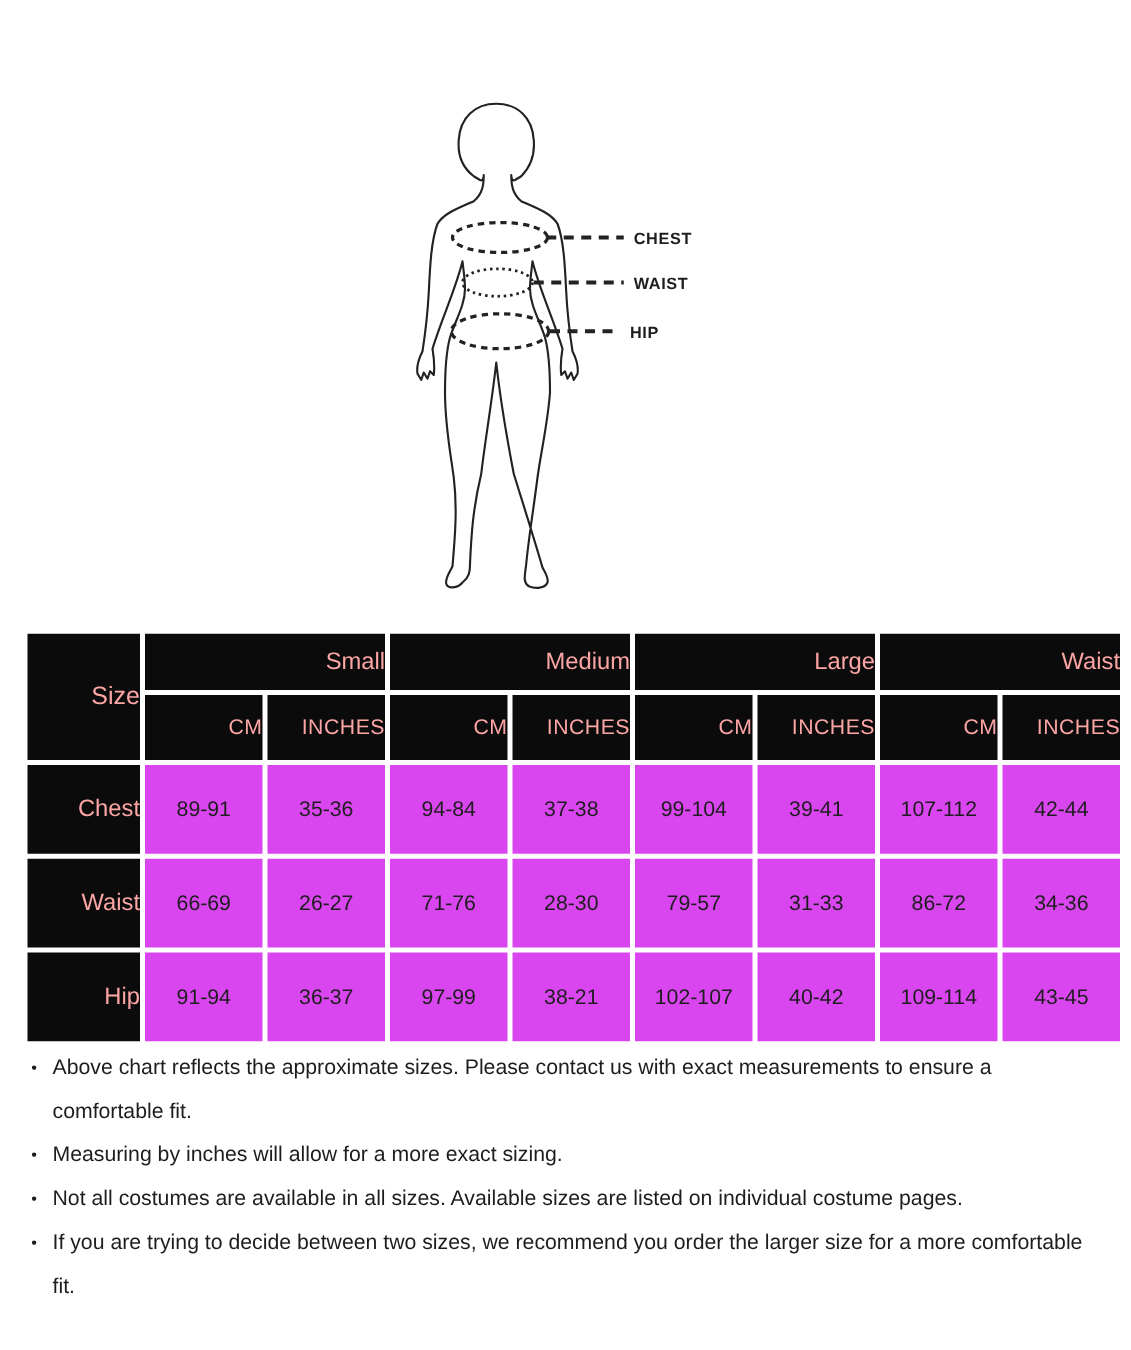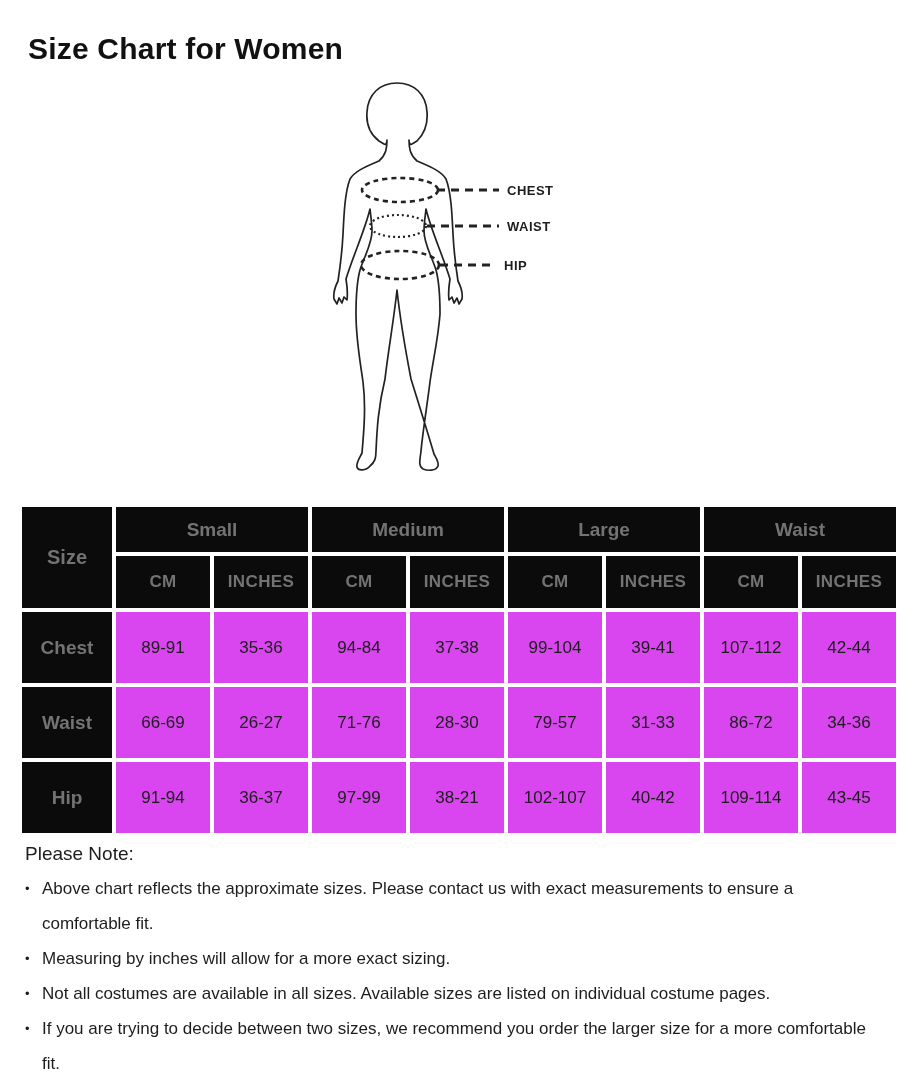--- a/index.html
+++ b/index.html
@@ -28,21 +28,21 @@
   .size-table {
     position: absolute; left: 18px; top: 503px;
     border-collapse: separate; border-spacing: 4px;
     table-layout: fixed; width: 882px;
   }
   .size-table th, .size-table td {
     text-align: center; vertical-align: middle;
     padding: 0;
   }
   .size-table th {
-    background: #0b0b0b; color: #737373; font-weight: bold;
+    background: #0b0b0b; color: #fca5a5; font-weight: normal; text-align: right;
   }
   .size-table .corner { font-size: 20px; }
   .size-table .group { font-size: 19px; height: 45px; }
   .size-table .sub { font-size: 17px; height: 52px; letter-spacing: 0.4px; }
   .size-table .rowlabel { font-size: 19px; }
   .size-table td {
     background: #d946ef; color: #1d1d1d;
     font-size: 17px; height: 71px;
   }
   
@@ -55,21 +55,20 @@
   .note .bullet {
     flex: none; width: 17px; font-size: 13px; text-align: left;
   }
   .note .text { flex: 1; max-width: 828px; font-size: 17px; }
 </style>
 </head>
 <body>
 
 <div id="page">
 
-  <h1 class="page-title">Size Chart for Women</h1>
 
   <div class="figure-wrap">
     <svg width="300" height="407" viewBox="0 0 300 407" xmlns="http://www.w3.org/2000/svg">
 
       <path fill="#ffffff" stroke="#222222" stroke-width="1.7" stroke-linejoin="round" d="M 97 5
            C 114 5, 126 16, 127 34
            C 128 46, 124 56, 117 63
            L 112 66
            C 110 67, 109 65, 109 62
            C 109 70, 110 77, 117 83
@@ -187,21 +186,20 @@
       <td>38-21</td>
       <td>102-107</td>
       <td>40-42</td>
       <td>109-114</td>
       <td>43-45</td>
     </tr>
   </tbody>
     </table>
 
   <div class="notes">
-    <div class="notes-heading">Please Note:</div>
     <div class="note">
       <span class="bullet">•</span>
       <span class="text">Above chart reflects the approximate sizes. Please contact us with exact measurements to ensure a comfortable fit.</span>
     </div>
     <div class="note">
       <span class="bullet">•</span>
       <span class="text">Measuring by inches will allow for a more exact sizing.</span>
     </div>
     <div class="note">
       <span class="bullet">•</span>

